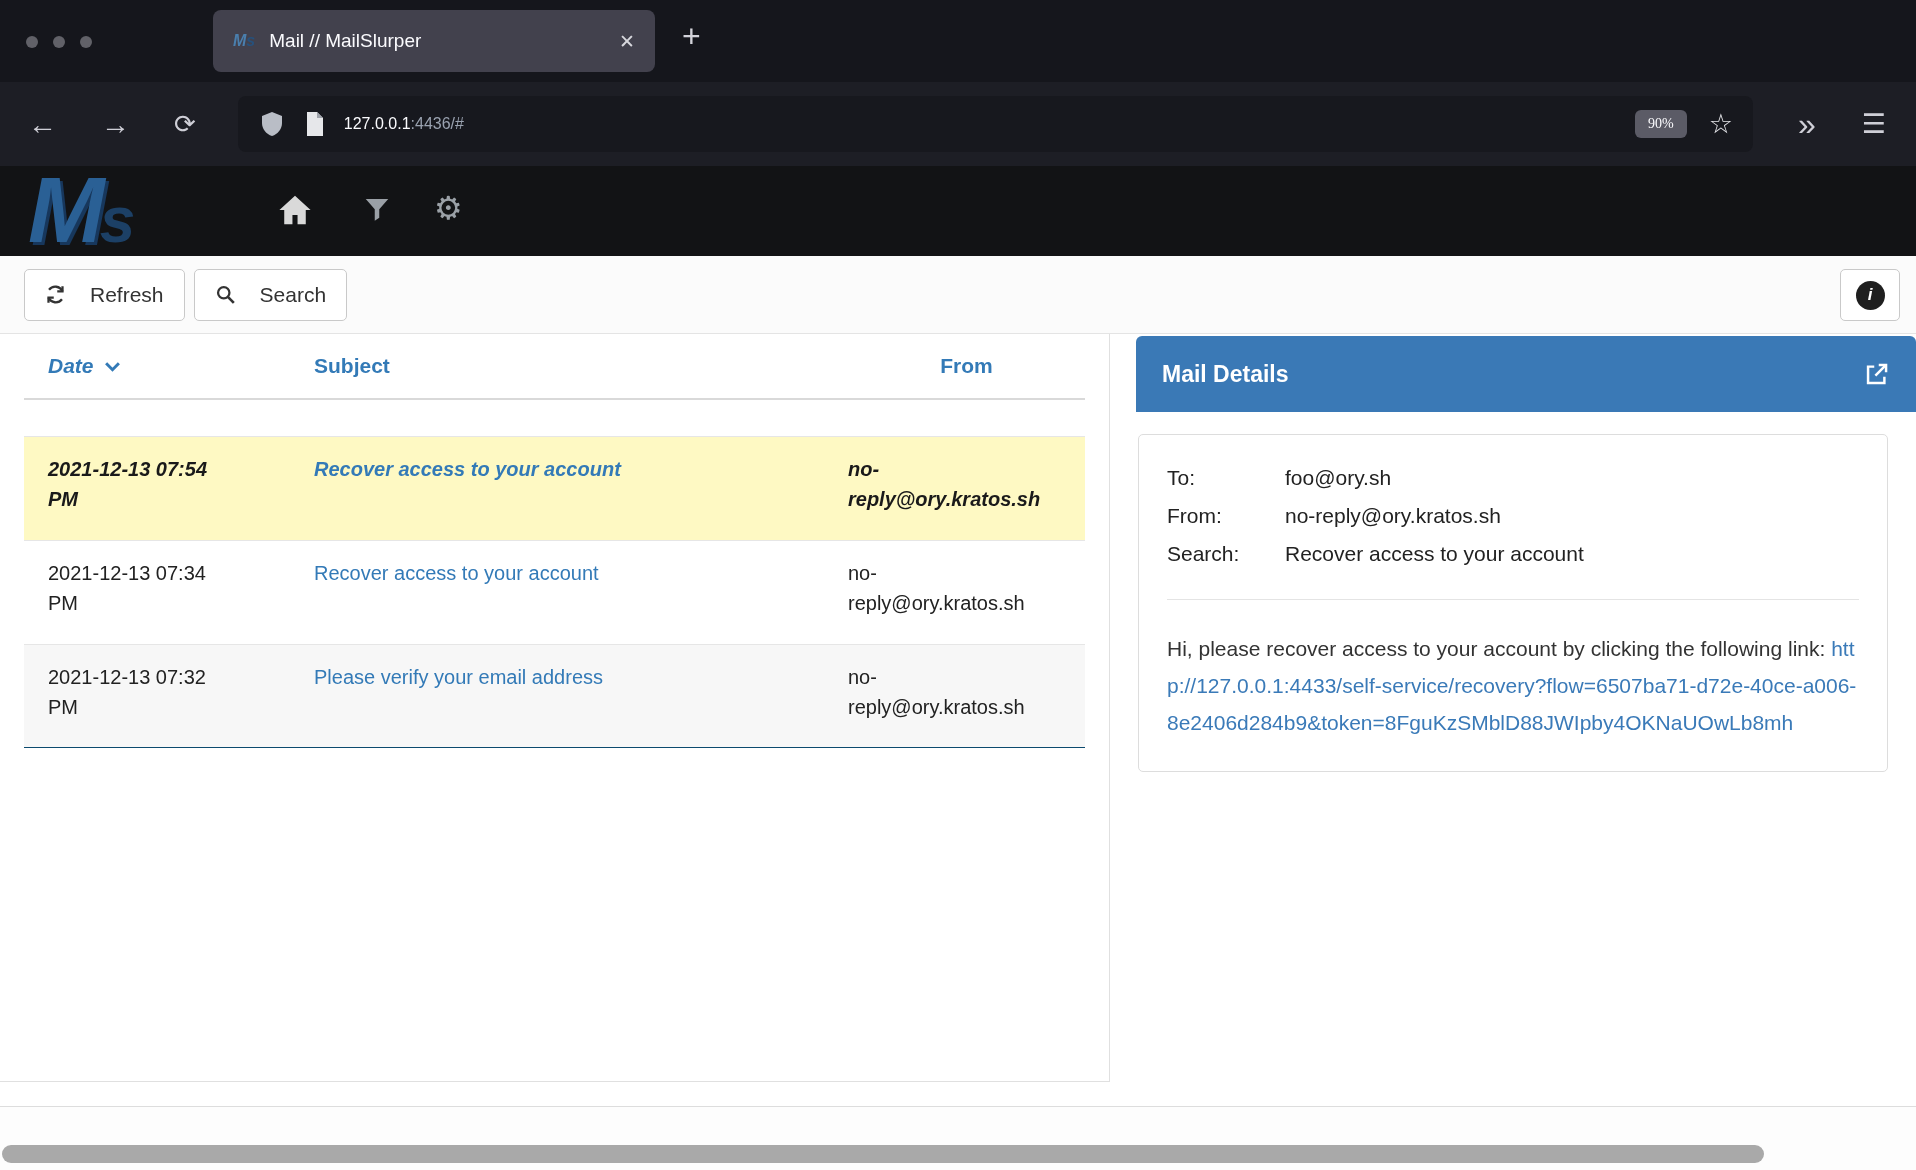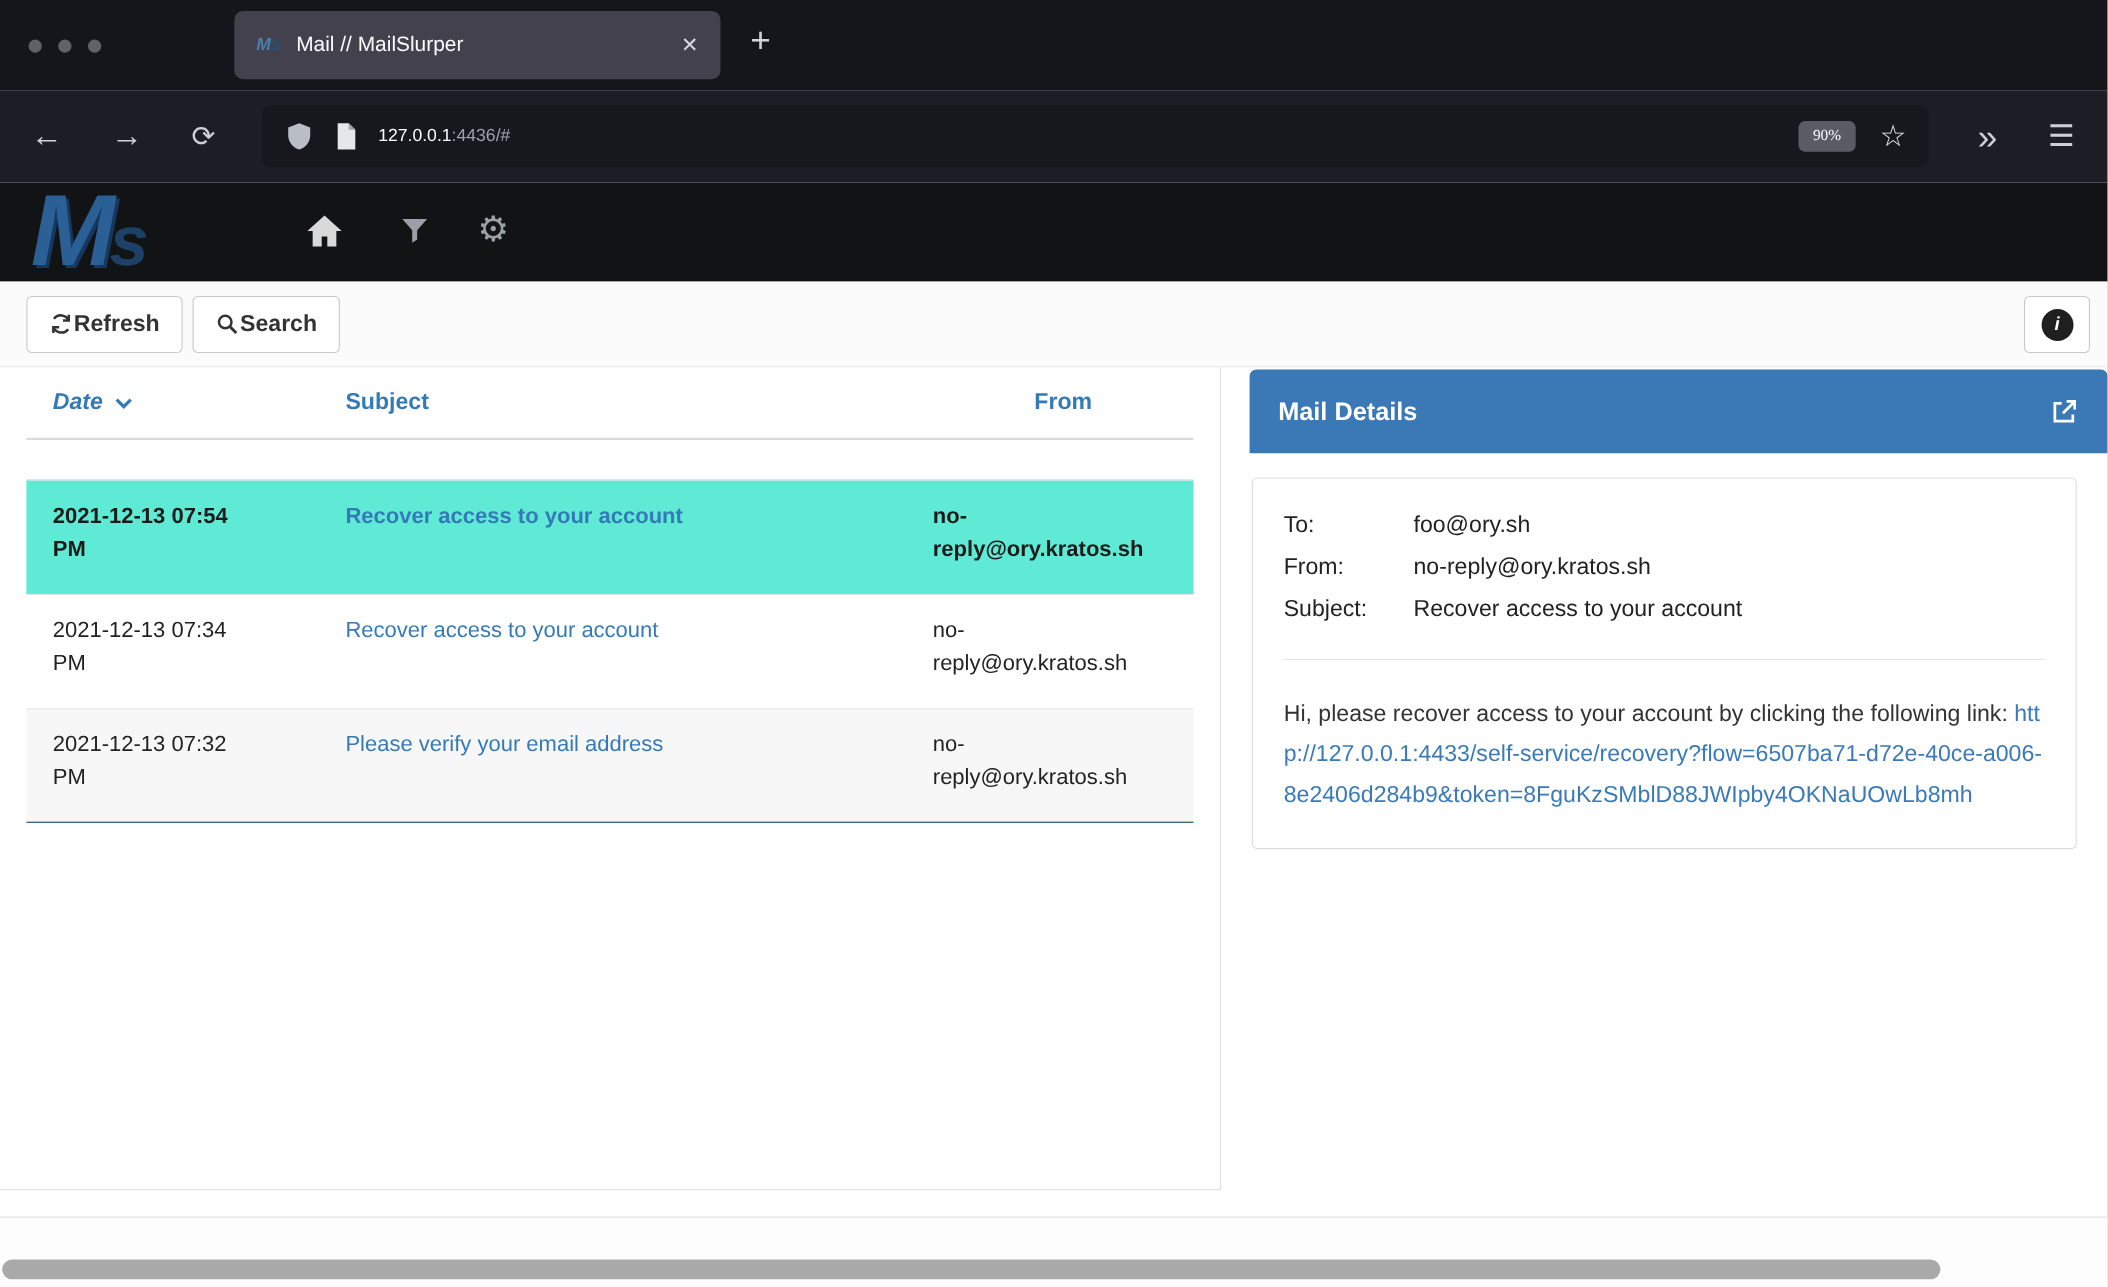--- a/index.html
+++ b/index.html
@@ -38,42 +38,42 @@
   .logo { position:absolute; left:28px; top:-8px; font-weight:800; letter-spacing:-5px; font-style:italic; }
   .logo-m { font-size:92px; color:#2a6095; text-shadow:3px 3px 0 #17375c; }
   .logo-s { font-size:64px; color:#1c4066; }
   .hdr-ico { position:absolute; top:28px; }
   .hdr-home { left:278px; } .hdr-filter { left:362px; } .hdr-gear { left:434px; font-size:32px; color:#9aa0a6; line-height:1; top:26px; }
 
   
   .toolbar { position:relative; height:78px; background:#fbfbfb; border-bottom:1px solid #e4e4e4;
              display:flex; align-items:center; }
   .btn { height:52px; border:1px solid #c9c9c9; border-radius:5px; background:#fff;
-         display:inline-flex; align-items:center; gap:1px; padding:0 20px; font-size:21px; color:#333;font-weight:bold; }
+         display:inline-flex; align-items:center; gap:24px; padding:0 20px; font-size:21px; color:#333; }
   .btn-refresh { margin-left:24px; } .btn-search { margin-left:9px; }
   .btn-info { position:absolute; right:16px; top:13px; width:60px; height:52px; border:1px solid #c9c9c9;
               border-radius:5px; background:#fff; display:flex; align-items:center; justify-content:center; }
   .circle-i { width:29px; height:29px; border-radius:50%; background:#1f1f1f; color:#fff; font-size:17px;
               font-weight:700; font-style:italic; display:flex; align-items:center; justify-content:center; }
 
   
   .content { position:absolute; top:334px; left:0; right:0; bottom:0; background:#fff; }
 
   .left-panel { position:absolute; left:0; top:0; width:1110px; height:748px;
                 border-right:1px solid #e0e0e0; border-bottom:1px solid #e0e0e0; }
   .thead { margin:0 24px; height:66px; border-bottom:2px solid #d9d9d9; display:grid;
            grid-template-columns:266px 534px 1fr; align-items:center; padding-left:24px;
            color:#337ab7; font-size:21px; font-weight:700; }
   .th-date { display:flex; align-items:center; gap:10px;font-style:italic; }
   .th-from { text-align:center; }
   .tspacer { height:36px; }
   .trow { margin:0 24px; height:104px; display:grid; grid-template-columns:266px 534px 1fr;
           padding:17px 0 0 24px; border-top:1px solid #e6e6e6; font-size:20px; line-height:30px; color:#222; }
   .trow:last-child { border-bottom:1px solid #0c4a6e; }
-  .row-selected { background:#5eead4; }
+  .row-selected { background:#fef9c3;font-style:italic; }
   .row-striped { background:#f7f7f7; }
   .cell-date { max-width:178px; }
   .cell-subject a { color:#337ab7; text-decoration:none; }
   .cell-from { max-width:205px; word-break:normal; overflow-wrap:break-word; }
   .row-selected .cell-date, .row-selected .cell-from { font-weight:700; color:#1a1a1a; }
   .row-selected .cell-subject a { font-weight:700; }
 
   .right-panel { position:absolute; left:1136px; right:0; top:2px; }
   .panel-heading { height:76px; background:#3a79b6; border-radius:6px 6px 0 0; display:flex;
                    align-items:center; padding:0 26px; color:#fff; font-size:23px; font-weight:700; }
@@ -205,21 +205,21 @@
       <div class="mail-card">
         <div class="meta-row">
           <span>To:</span>
           <span>foo@ory.sh</span>
         </div>
         <div class="meta-row">
           <span>From:</span>
           <span>no-reply@ory.kratos.sh</span>
         </div>
         <div class="meta-row">
-          <span>Subject:</span>
+          <span>Search:</span>
           <span>Recover access to your account</span>
         </div>
         <hr>
         <div class="mail-body">
           <span>Hi, please recover access to your account by clicking the following link: </span><a href="#">http://127.0.0.1:4433/self-service/recovery?flow=6507ba71-d72e-40ce-a006-8e2406d284b9&amp;token=8FguKzSMblD88JWIpby4OKNaUOwLb8mh</a>
         </div>
       </div>
     </div>
 
   </div>

